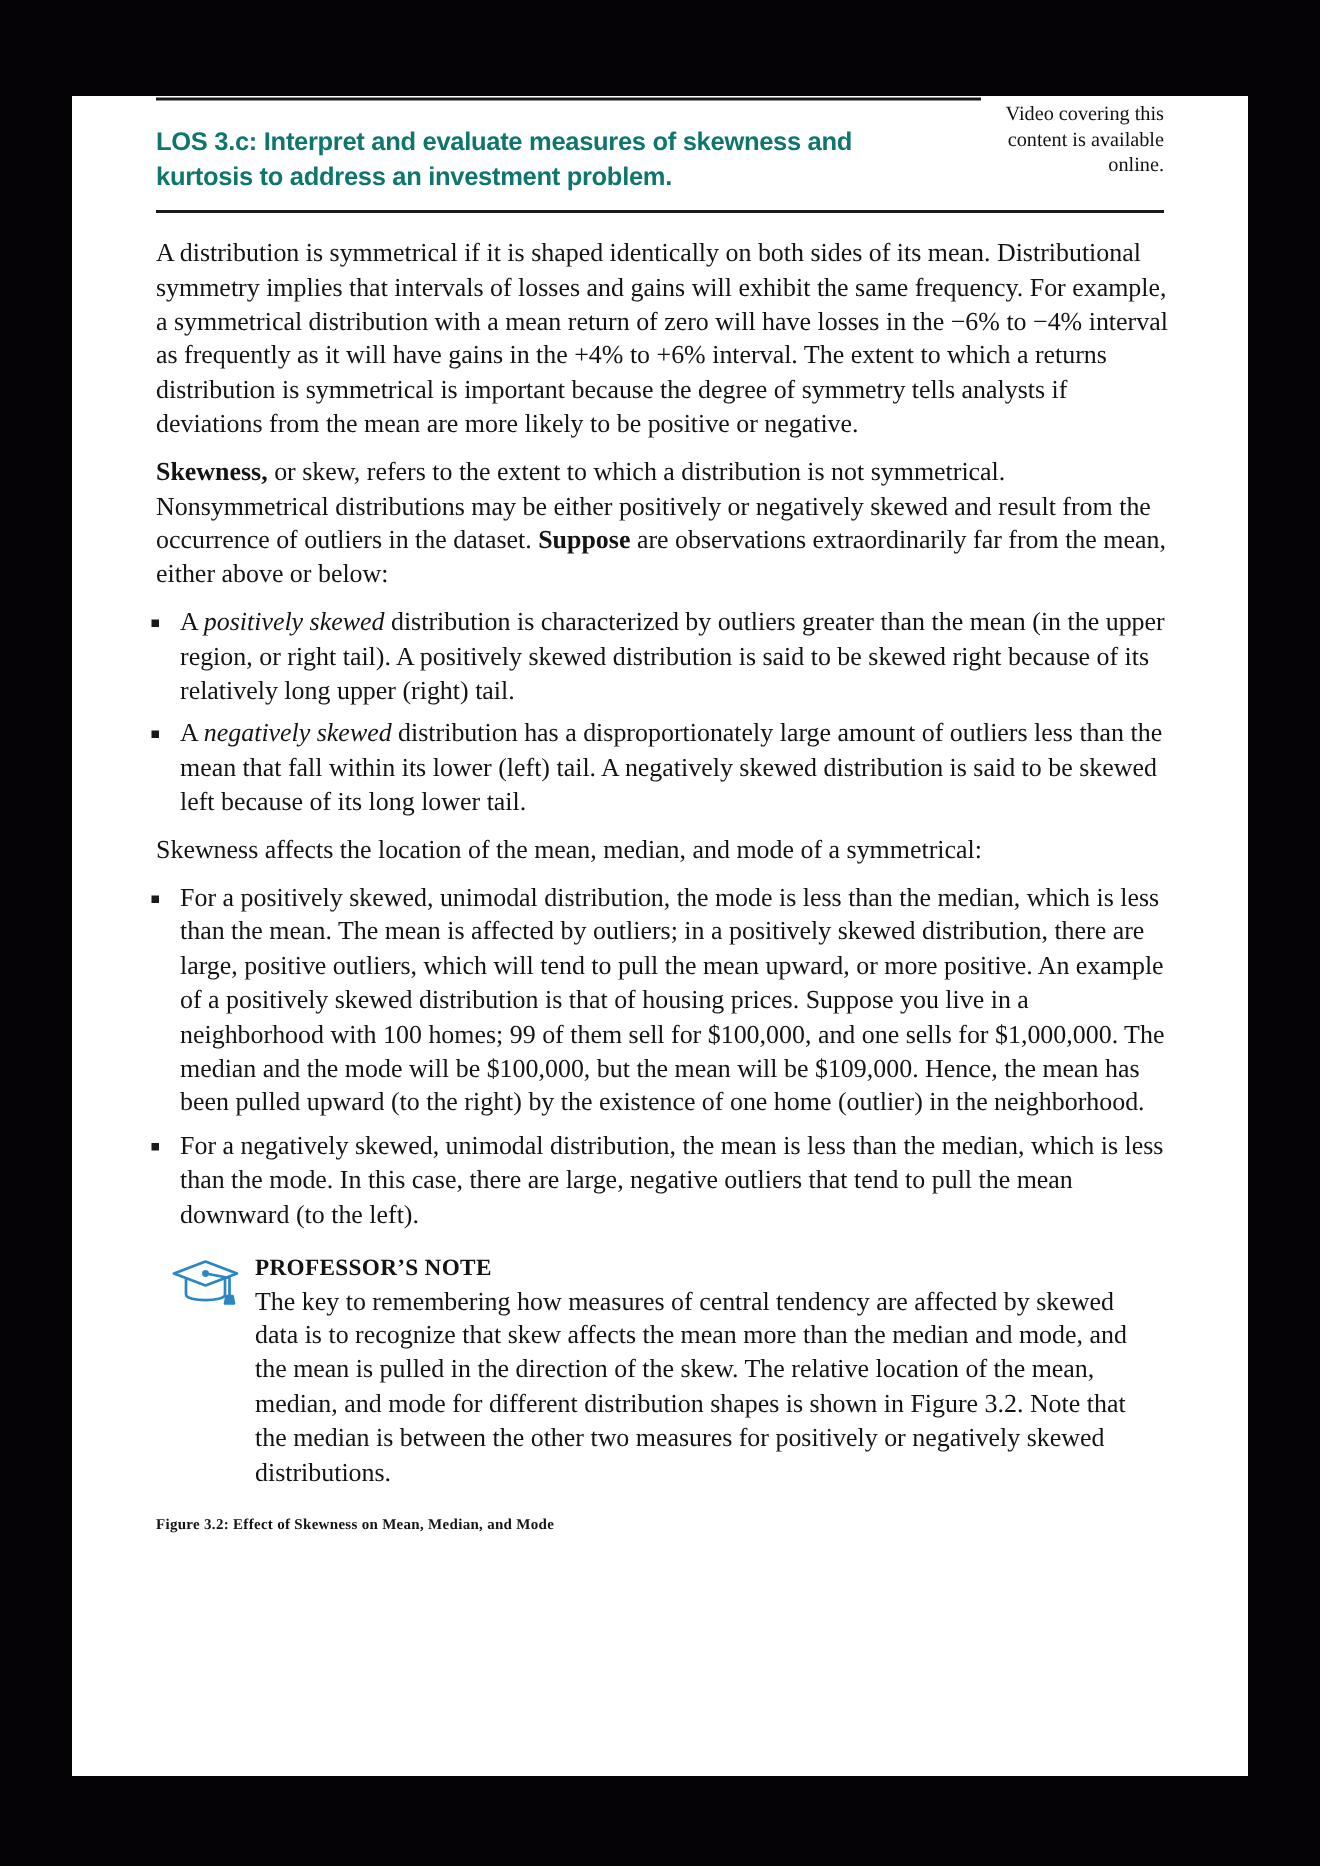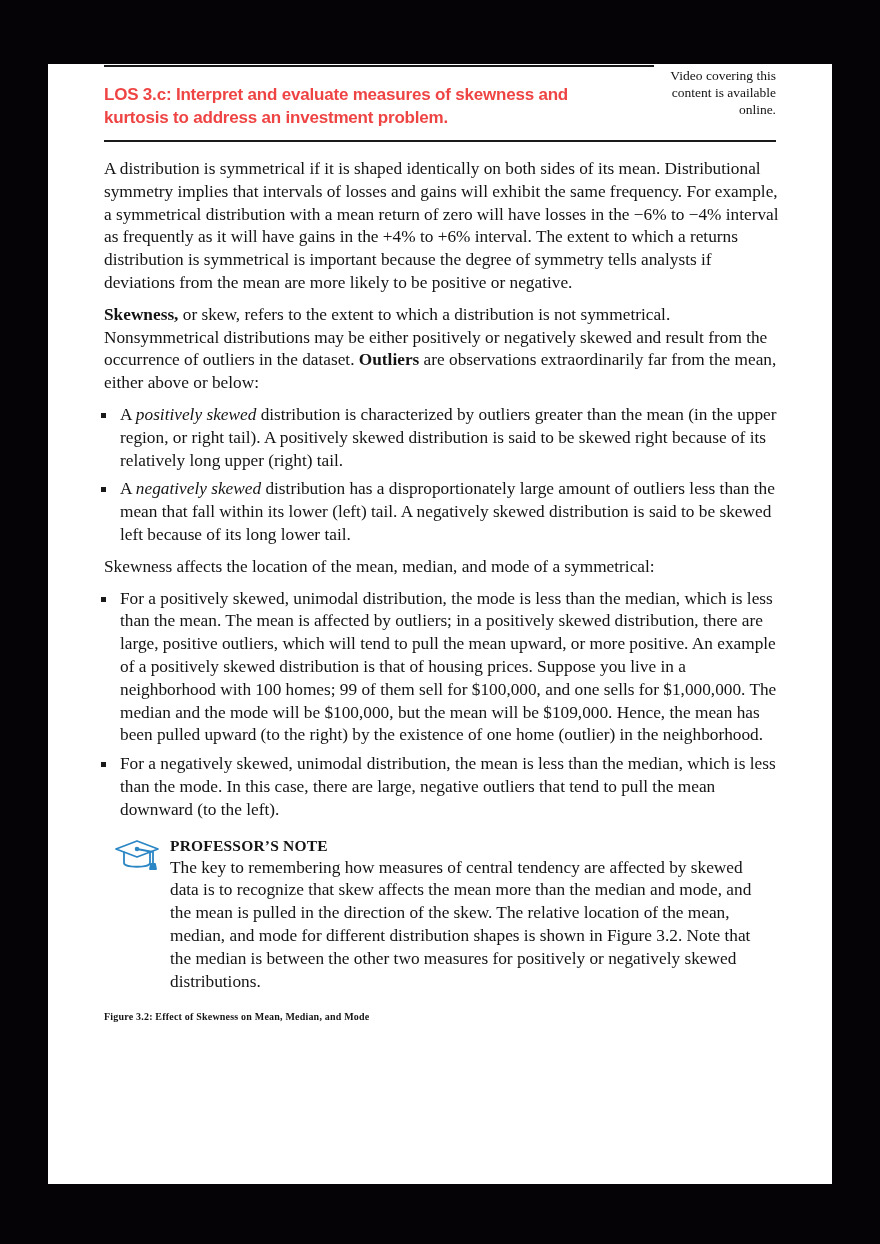--- a/index.html
+++ b/index.html
@@ -28,21 +28,21 @@
     top: 1px;
     width: 550px;
     height: 2px;
     background: #1a1a1a;
   }
   .los-title {
     position: absolute;
     left: 56px;
     top: 19px;
     width: 520px;
-    color: #ef4444;
+    color: #0f766e;
     font-family: "Liberation Sans", "DejaVu Sans", sans-serif;
     font-weight: bold;
     font-size: 17px;
     line-height: 23px;
     letter-spacing: -0.2px;
   }
   .video-note {
     position: absolute;
     left: 602px;
     top: 3px;
@@ -139,21 +139,21 @@
   <div class="los-title">LOS 3.c: Interpret and evaluate measures of skewness and kurtosis to address an investment problem.</div>
 
   <div class="video-note">Video covering this content is available online.</div>
 
   <div class="bottom-rule"></div>
 
   <div class="content">
 
     <p>A distribution is symmetrical if it is shaped identically on both sides of its mean. Distributional symmetry implies that intervals of losses and gains will exhibit the same frequency. For example, a symmetrical distribution with a mean return of zero will have losses in the −6% to −4% interval as frequently as it will have gains in the +4% to +6% interval. The extent to which a returns distribution is symmetrical is important because the degree of symmetry tells analysts if deviations from the mean are more likely to be positive or negative.</p>
 
-    <p><b>Skewness,</b><span> or skew, refers to the extent to which a distribution is not symmetrical. Nonsymmetrical distributions may be either positively or negatively skewed and result from the occurrence of outliers in the dataset. </span><b>Outliers</b><span> are observations extraordinarily far from the mean, either above or below:</span></p>
+    <p><b>Skewness,</b><span> or skew, refers to the extent to which a distribution is not symmetrical. Nonsymmetrical distributions may be either positively or negatively skewed and result from the occurrence of outliers in the dataset. </span><b>Suppose</b><span> are observations extraordinarily far from the mean, either above or below:</span></p>
 
     <ul>
       <li>
         <span class="bullet"></span><span>A </span><i>positively skewed</i><span> distribution is characterized by outliers greater than the mean (in the upper region, or right tail). A positively skewed distribution is said to be skewed right because of its relatively long upper (right) tail.</span>
       </li>
       <li>
         <span class="bullet"></span><span>A </span><i>negatively skewed</i><span> distribution has a disproportionately large amount of outliers less than the mean that fall within its lower (left) tail. A negatively skewed distribution is said to be skewed left because of its long lower tail.</span>
       </li>
     </ul>
 

